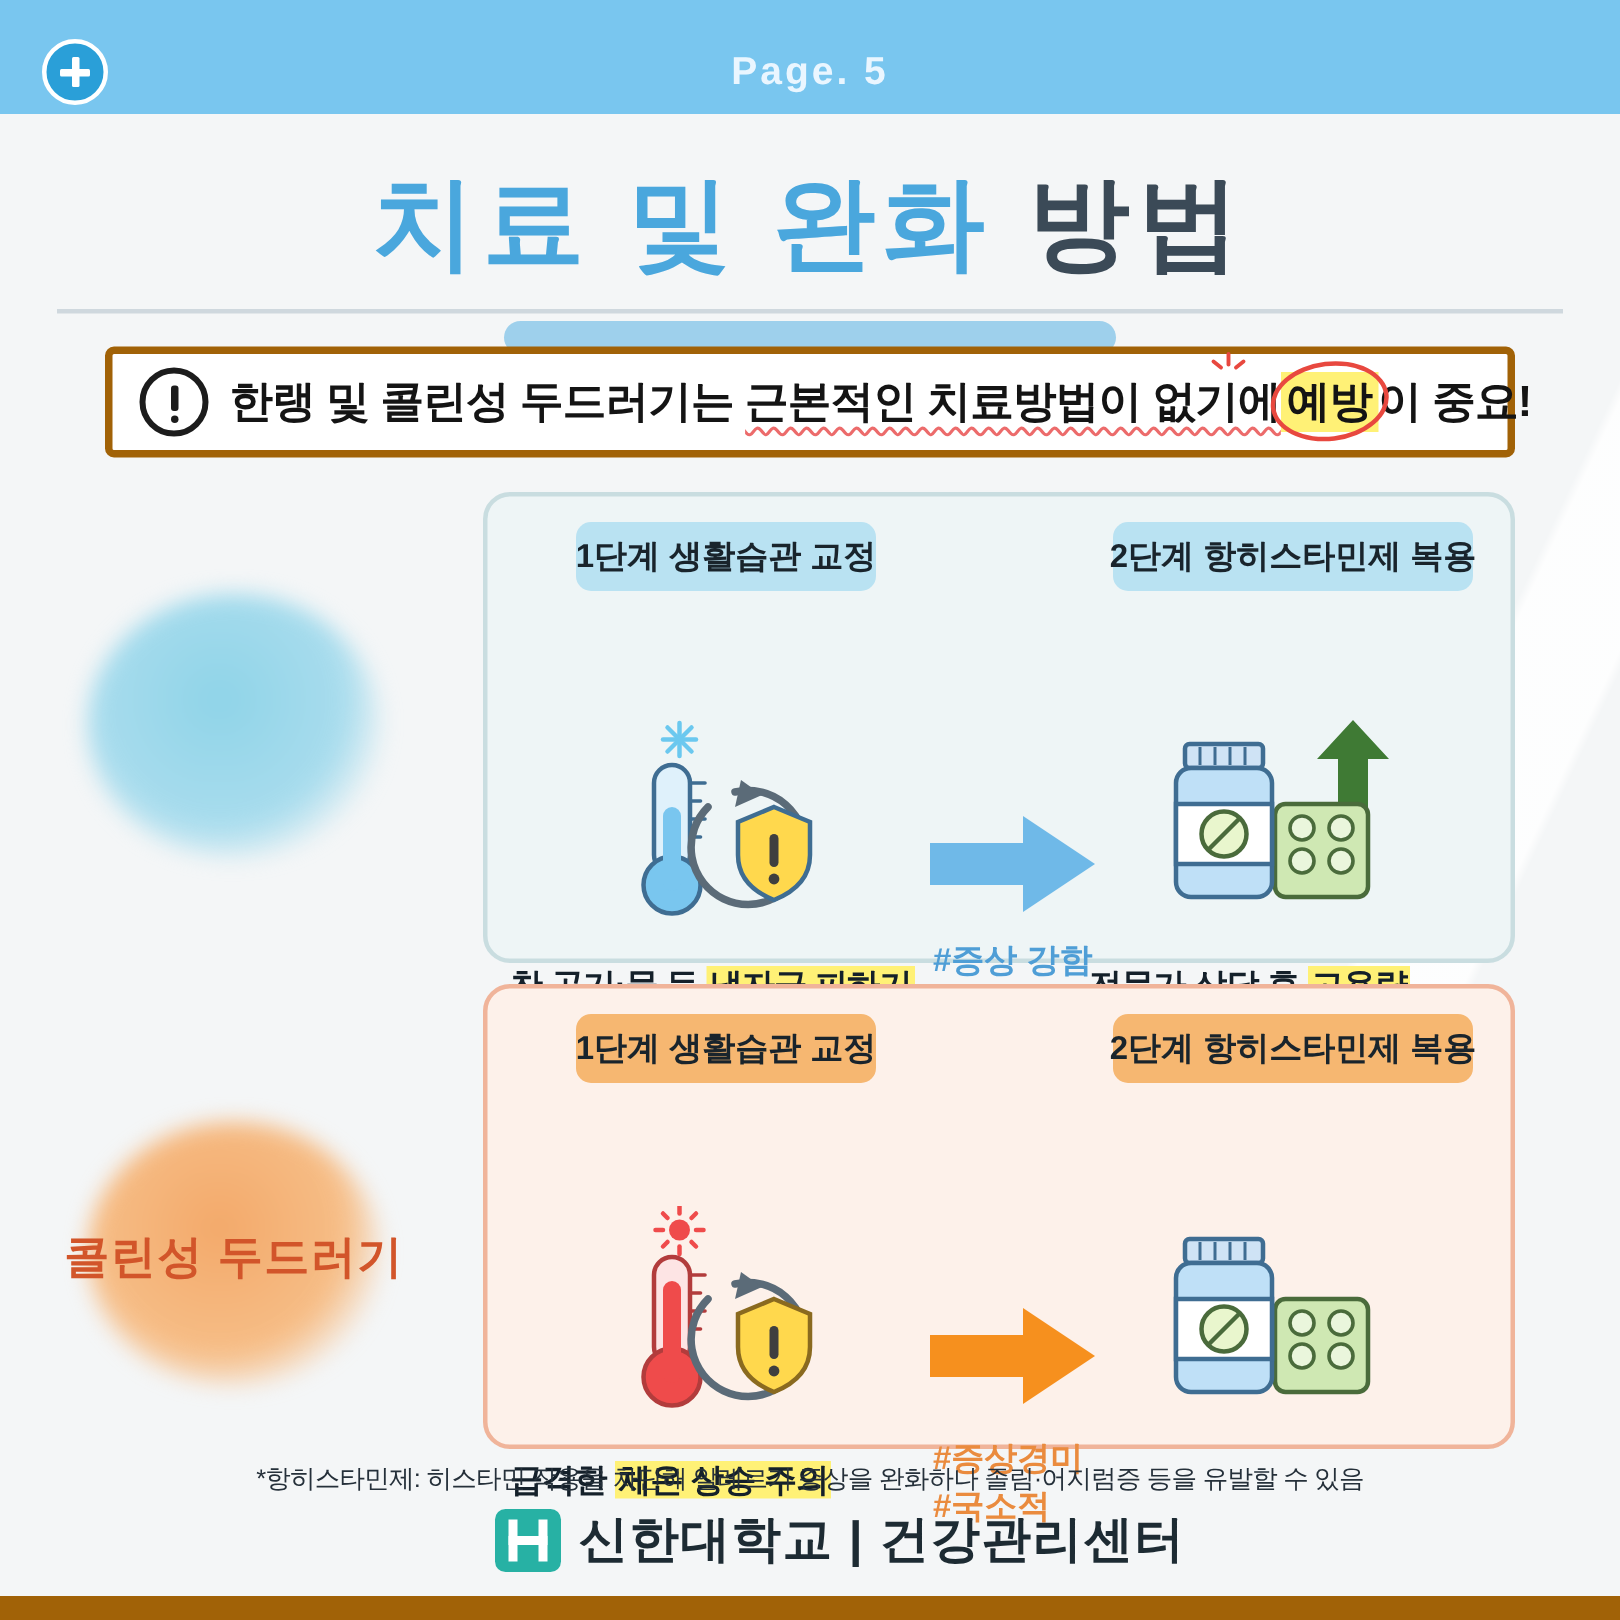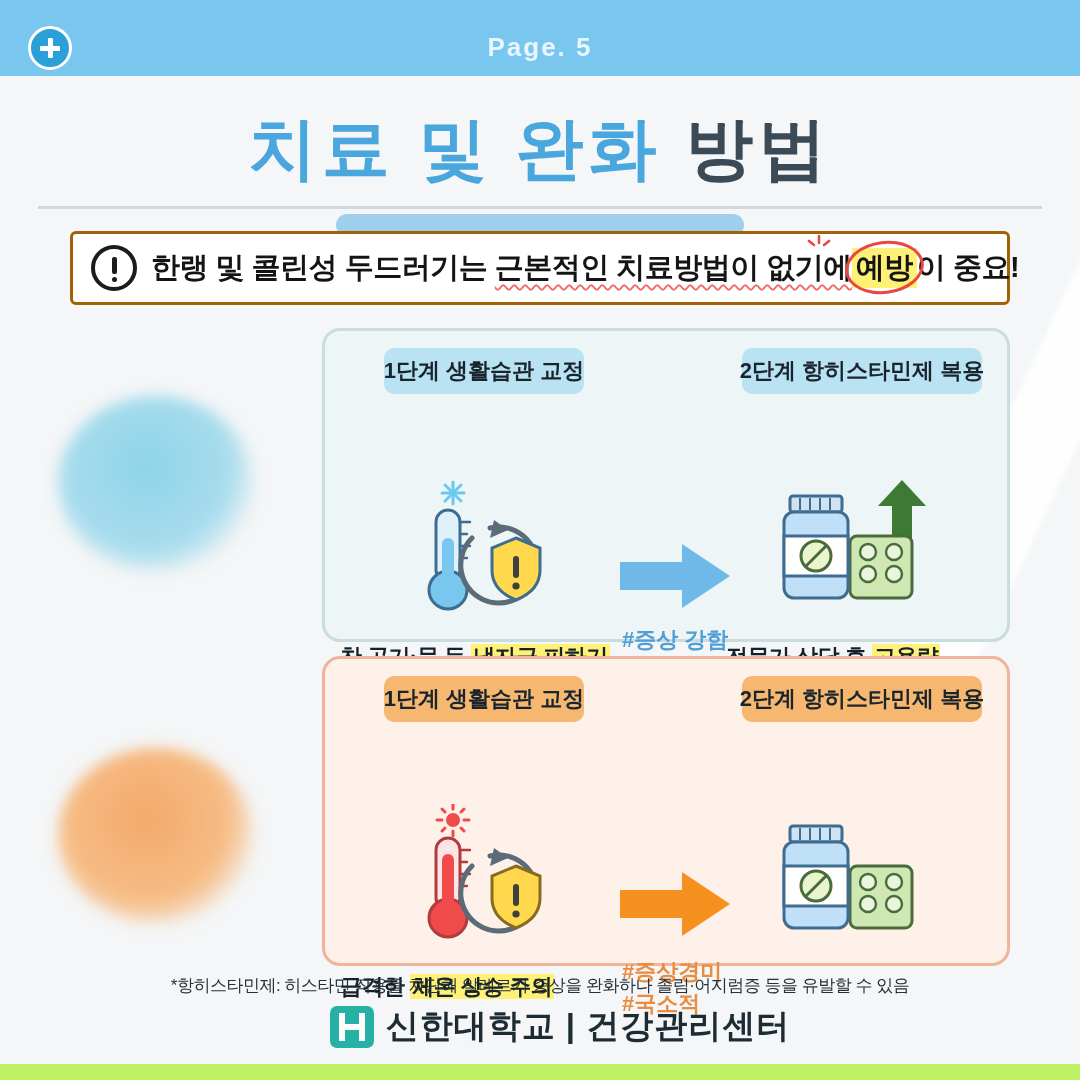--- a/index.html
+++ b/index.html
@@ -5,21 +5,21 @@
   * { box-sizing: border-box; margin: 0; padding: 0; }
   html, body {
     width: 1080px; height: 1080px;
     font-family: "Liberation Sans", sans-serif;
     background: #ffffff;
     overflow: hidden;
   }
   #page {
     position: relative;
     width: 1080px; height: 1080px;
-    background: #bef264;
+    background: #a16207;
   }
 
   
   .topbar {
     position: absolute; left: 0; top: 0;
     width: 1080px; height: 92px;
     background: #79c6ef;
   }
   .topbar-logo {
     position: absolute; left: 28px; top: 26px;
@@ -75,21 +75,21 @@
   .title-rule {
     position: absolute; left: 38px; top: 130px; width: 1004px; height: 3px;
     background: #cfd8de;
   }
 
   
   .notice {
     position: absolute; left: 70px; top: 155px;
     width: 940px; height: 74px;
     background: #ffffff;
-    border: 3px solid #a16207;
+    border: 5px solid #a16207;
     border-radius: 6px;
     display: flex; align-items: center; gap: 14px;
     padding: 0 18px;
   }
   .excl-icon {
     flex: 0 0 auto;
     width: 46px; height: 46px; border-radius: 50%;
     border: 4px solid #1c1c1c;
     position: relative;
   }
@@ -337,20 +337,21 @@
       <div><span>찬 공기·물 등 </span><span class="hl-yellow">냉자극 피하기</span></div>
       <div>일상생활 속 체온 유지 주의</div>
     </div>
 
     <div class="cap right-cold">
       <div><span>전문가 상담 후 </span><span class="hl-yellow">고용량</span></div>
       <div><span class="hl-yellow">항히스타민제</span><span>로 증상 조절</span></div>
     </div>
 
     <div class="blob chol"></div>
+    <div class="side-label chol">콜린성 두드러기</div>
 
     <div class="section chol"></div>
 
     <div class="chip orange c1-chol">1단계 생활습관 교정</div>
     <div class="chip orange c2-chol">2단계 항히스타민제 복용</div>
 
     <svg class="illu thermo-chol" width="170" height="150" viewBox="0 0 170 150">
 
       <g>
         <circle cx="55" cy="16" r="7" fill="#ef4b4b"></circle>

